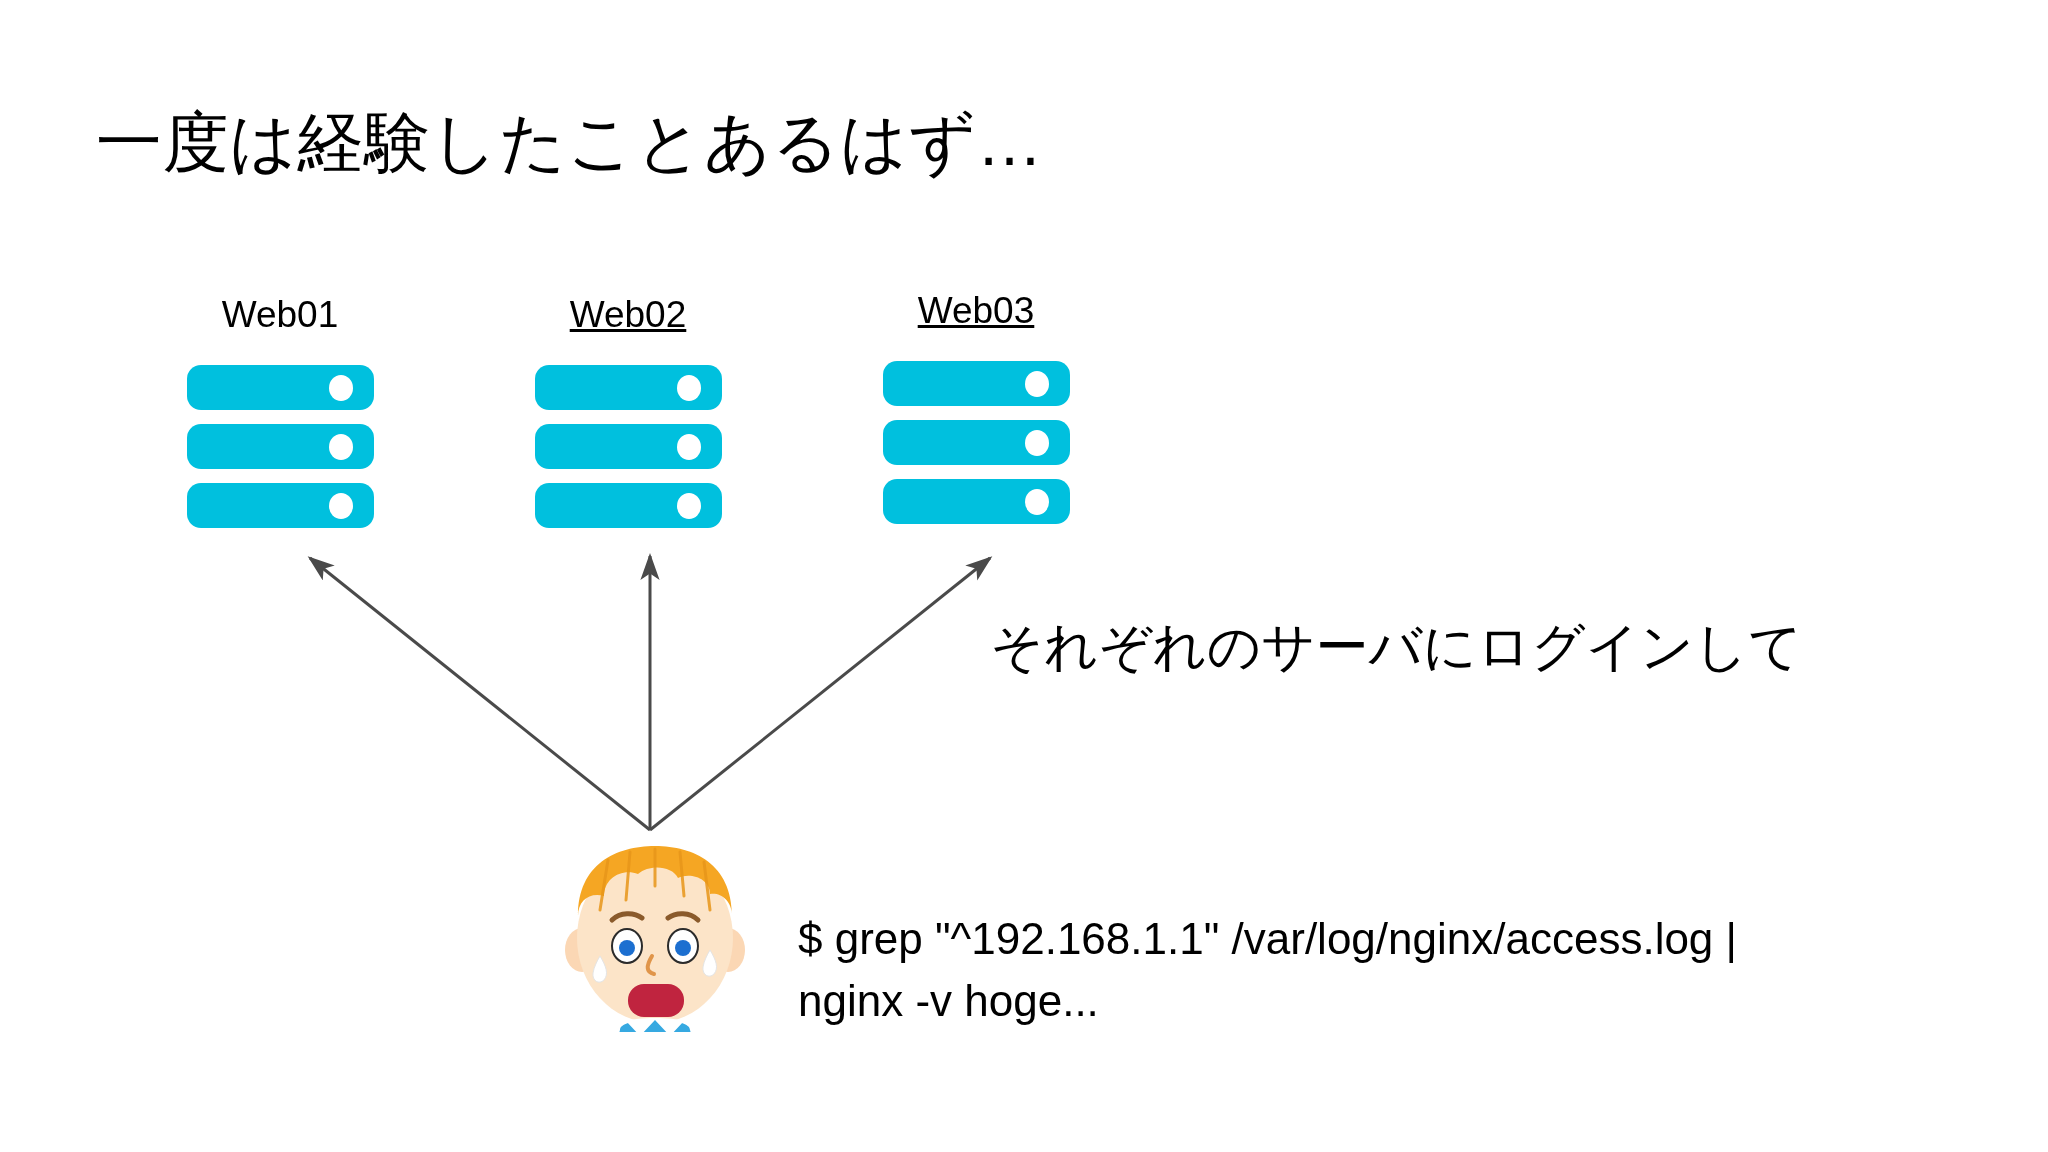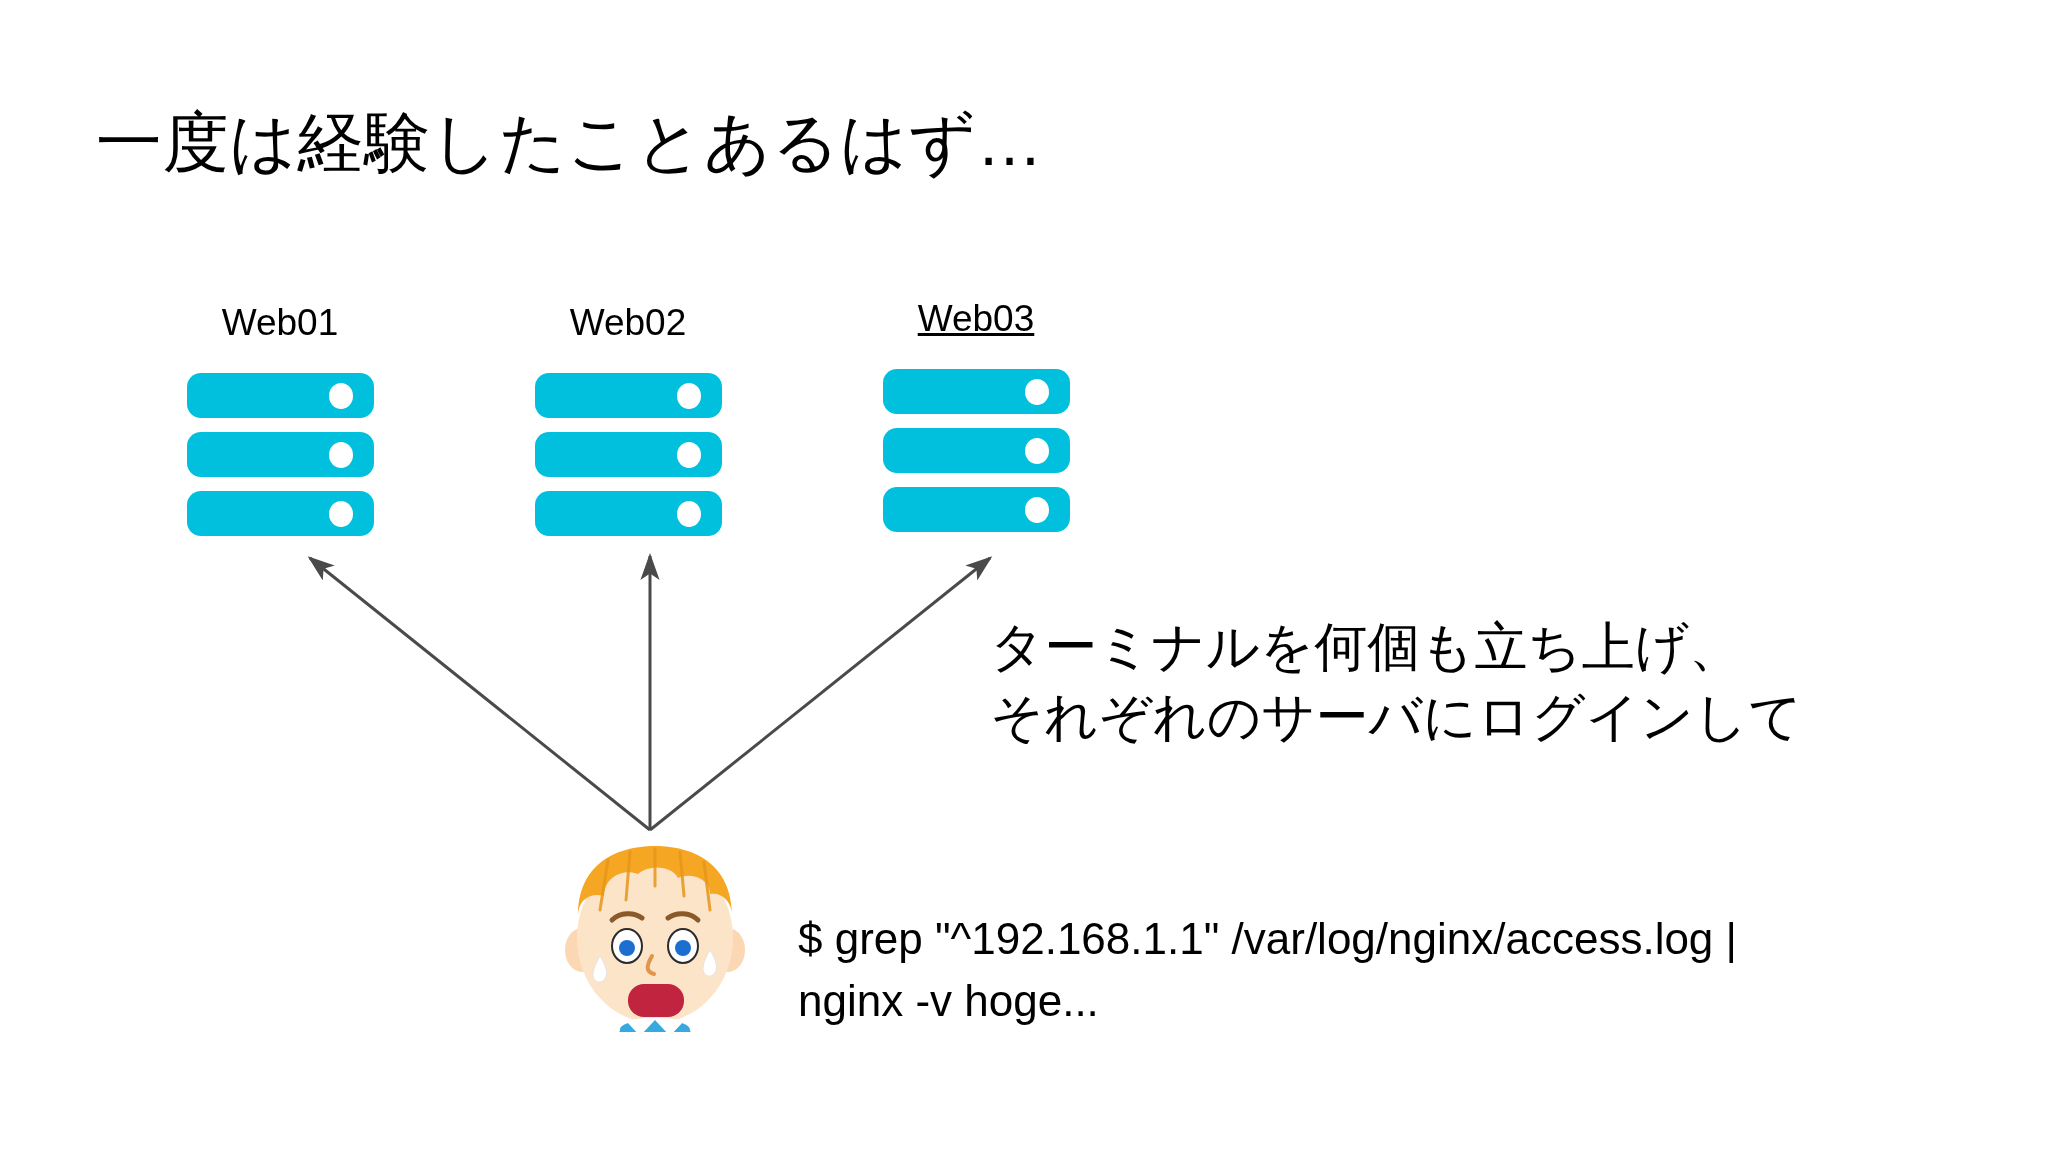--- a/index.html
+++ b/index.html
@@ -33,21 +33,21 @@
   
   .server-group {
     position: absolute;
     width: 250px;
     text-align: center;
   }
   .server-label {
     font-size: 37px;
     line-height: 1;
     color: #000000;
-    margin: 16px 0 32px 0;
+    margin: 8px 0 32px 0;
     white-space: nowrap;
   }
   .server-stack {
     display: flex;
     flex-direction: column;
     align-items: center;
     gap: 14px;
   }
   .server-unit {
     position: relative;
@@ -125,21 +125,21 @@
         </div>
       <div class="server-unit">
           <span class="server-led"></span>
         </div>
       <div class="server-unit">
           <span class="server-led"></span>
         </div>
     </div>
   </div>
 
-  <div class="server-group" style="left:503px; top:288px;">
+  <div class="server-group" style="left:503px; top:288px;text-decoration:underline;">
     <div class="server-label">Web02</div>
     <div class="server-stack">
       <div class="server-unit">
           <span class="server-led"></span>
         </div>
       <div class="server-unit">
           <span class="server-led"></span>
         </div>
       <div class="server-unit">
           <span class="server-led"></span>
@@ -167,21 +167,20 @@
       <marker id="arrowhead" markerWidth="10" markerHeight="10" refX="8" refY="3.2" orient="auto" markerUnits="strokeWidth">
         <path d="M0,0 L9,3.2 L0,6.4 L2.2,3.2 z" fill="#4a4a4a"></path>
       </marker>
     </defs>
     <line x1="650" y1="830" x2="310" y2="558" stroke="#4a4a4a" stroke-width="3" marker-end="url(#arrowhead)"></line>
     <line x1="650" y1="830" x2="650" y2="556" stroke="#4a4a4a" stroke-width="3" marker-end="url(#arrowhead)"></line>
     <line x1="650" y1="830" x2="990" y2="558" stroke="#4a4a4a" stroke-width="3" marker-end="url(#arrowhead)"></line>
   </svg>
 
   <div id="body-text">
-    <span class="line">ターミナルを何個も立ち上げ、</span>
     <span class="line">それぞれのサーバにログインして</span>
   </div>
 
   <div id="command-block">
     <span class="cmd-line">$ grep "^192.168.1.1" /var/log/nginx/access.log |</span>
     <span class="cmd-line">nginx -v hoge...</span>
   </div>
 
   <svg id="character" viewBox="0 0 190 250">
 

